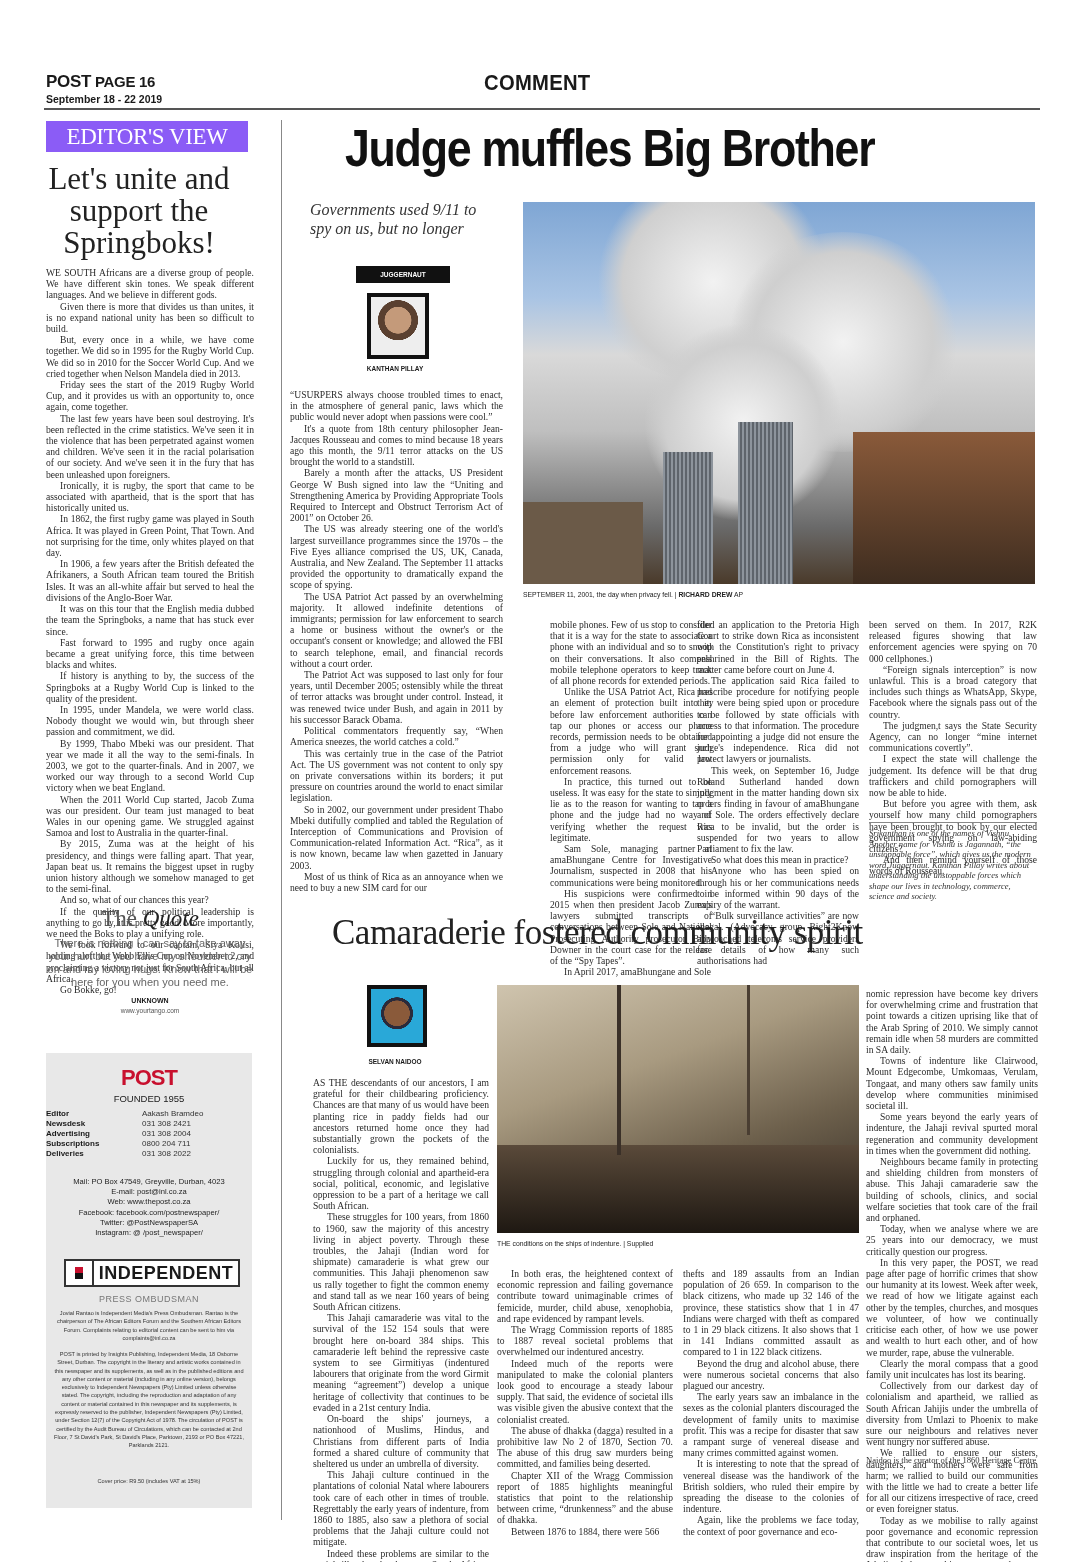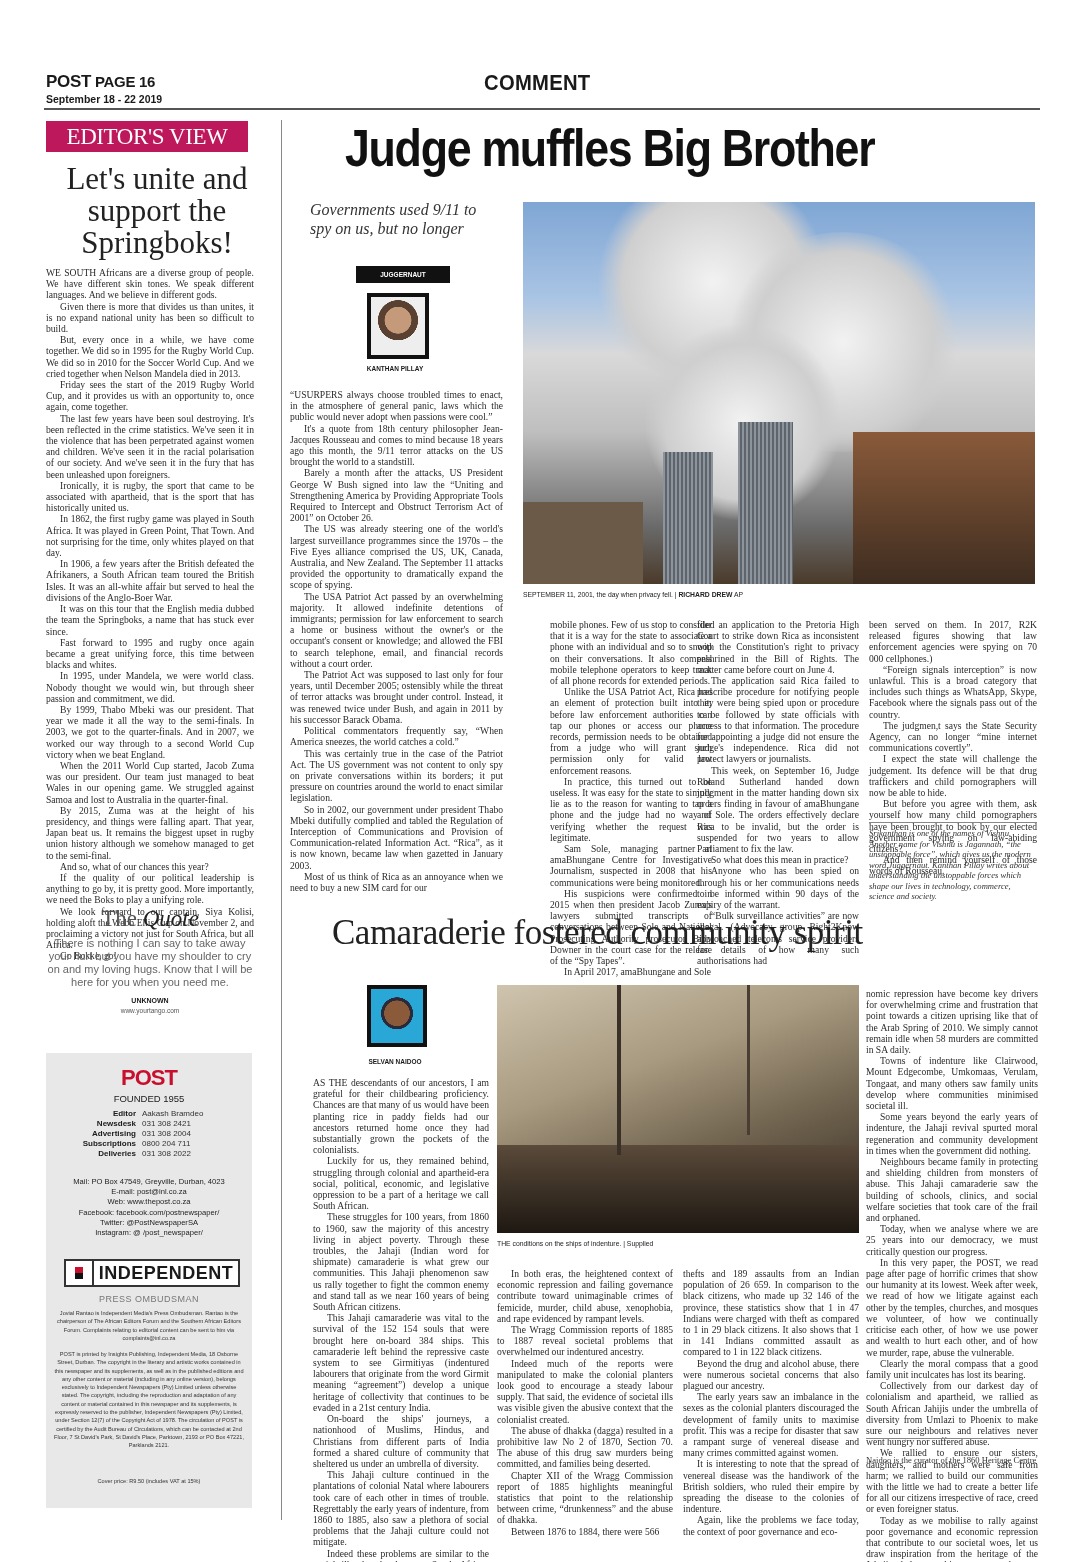--- a/index.html
+++ b/index.html
@@ -6,39 +6,39 @@
 body{width:1080px;height:1562px;background:#fff;font-family:"Liberation Serif",serif;color:#1a1a1a;position:relative;overflow:hidden}
 .abs{position:absolute}
 .masthead-left{left:46px;top:72px}
 .mh-post{font-family:"Liberation Sans",sans-serif;font-weight:900;font-size:15px;letter-spacing:-0.3px}
 .mh-post b{font-size:17px}
 .mh-date{font-family:"Liberation Sans",sans-serif;font-weight:700;font-size:10.5px;margin-top:1px}
 .mh-section{left:484px;top:70px;font-family:"Liberation Sans",sans-serif;font-weight:900;font-size:22px;letter-spacing:0.3px;transform:scaleX(0.92);transform-origin:left}
 .mh-rule{left:44px;top:108px;width:996px;height:2px;background:#555}
 .col-rule{left:281px;top:120px;width:1px;height:1400px;background:#888}
 
-.ev-box{left:46px;top:121px;width:202px;height:31px;background:#be185d;color:#fff;font-size:23px;text-align:center;line-height:31px;letter-spacing:-0.4px}
-.ev-head{left:56px;top:163px;width:202px;text-align:center;font-size:31px;line-height:32px;color:#222}
+.ev-box{left:46px;top:121px;width:202px;height:31px;background:#8b5cf6;color:#fff;font-size:23px;text-align:center;line-height:31px;letter-spacing:-0.4px}
+.ev-head{left:38px;top:163px;width:202px;text-align:center;font-size:31px;line-height:32px;color:#222}
 .body-text{font-size:9.6px;line-height:11.2px;text-align:justify;color:#2a2a2a}
 .body-text p{text-indent:14px}
 .body-text p.first{text-indent:0}
 .ev-body{left:46px;top:267px;width:208px}
 
 .quote-title{left:46px;top:906px;width:208px;text-align:center;font-size:23px;color:#555;font-weight:300}
 .quote-title i{color:#222;font-weight:400}
 .quote-text{left:46px;top:937px;width:208px;text-align:center;font-family:Liberation Sans, sans-serif;font-size:11px;line-height:13px;color:#666}
 .quote-author{left:46px;top:997px;width:208px;text-align:center;font-family:"Liberation Sans",sans-serif;font-weight:700;font-size:7px}
 .quote-src{left:46px;top:1007px;width:208px;text-align:center;font-family:"Liberation Sans",sans-serif;font-size:6.5px;color:#555}
 
 .postbox{left:46px;top:1053px;width:206px;height:455px;background:#e8e8e8}
 .pb-logo{position:absolute;left:0;top:12px;width:206px;text-align:center;font-family:"Liberation Sans",sans-serif;font-weight:900;font-size:22px;color:#c8102e;letter-spacing:-1px}
 .pb-founded{position:absolute;left:0;top:40px;width:206px;text-align:center;font-family:"Liberation Sans",sans-serif;font-size:9.5px}
 .pb-staff{position:absolute;left:0;top:56px;width:206px;font-family:"Liberation Sans",sans-serif;font-size:8px;line-height:10px}
 .pb-row{display:flex}
-.pb-row .k{width:96px;text-align:right;font-weight:700;padding-right:6px}
+.pb-row .k{width:96px;font-weight:700;padding-right:6px}
 .pb-row .v{color:#333}
 .pb-contact{position:absolute;left:0;top:124px;width:206px;text-align:center;font-family:"Liberation Sans",sans-serif;font-size:7.6px;line-height:10.2px;color:#222}
 .indep{position:absolute;left:18px;top:206px;width:176px;height:28px;border:2px solid #333;background:#fff;display:flex;align-items:center}
 .indep-icon{width:28px;height:24px;border-right:2px solid #333;display:flex;align-items:center;justify-content:center}
 .indep-icon span{display:block;width:8px;height:12px;background:linear-gradient(#c8102e 50%,#111 50%)}
 .indep-text{flex:1;text-align:center;font-family:"Liberation Sans",sans-serif;font-weight:700;font-size:18px;letter-spacing:0.5px}
 .press-omb{position:absolute;left:0;top:241px;width:206px;text-align:center;font-family:"Liberation Sans",sans-serif;font-size:9px;color:#777;letter-spacing:0.5px}
 .pb-small{position:absolute;left:8px;width:190px;text-align:center;font-family:"Liberation Sans",sans-serif;font-size:5.6px;line-height:8.3px;color:#333}
 
 .main-head{left:345px;top:118px;width:650px;font-family:"Liberation Sans",sans-serif;font-weight:900;font-size:52px;letter-spacing:-1.5px;transform:scaleX(0.86);transform-origin:left;color:#111}
@@ -86,20 +86,21 @@
     <p class="first">WE SOUTH Africans are a diverse group of people. We have different skin tones. We speak different languages. And we believe in different gods.</p>
     <p>Given there is more that divides us than unites, it is no expand national unity has been so difficult to build.</p>
     <p>But, every once in a while, we have come together. We did so in 1995 for the Rugby World Cup. We did so in 2010 for the Soccer World Cup. And we cried together when Nelson Mandela died in 2013.</p>
     <p>Friday sees the start of the 2019 Rugby World Cup, and it provides us with an opportunity to, once again, come together.</p>
     <p>The last few years have been soul destroying. It's been reflected in the crime statistics. We've seen it in the violence that has been perpetrated against women and children. We've seen it in the racial polarisation of our society. And we've seen it in the fury that has been unleashed upon foreigners.</p>
     <p>Ironically, it is rugby, the sport that came to be associated with apartheid, that is the sport that has historically united us.</p>
     <p>In 1862, the first rugby game was played in South Africa. It was played in Green Point, That Town. And not surprising for the time, only whites played on that day.</p>
     <p>In 1906, a few years after the British defeated the Afrikaners, a South African team toured the British Isles. It was an all-white affair but served to heal the divisions of the Anglo-Boer War.</p>
     <p>It was on this tour that the English media dubbed the team the Springboks, a name that has stuck ever since.</p>
     <p>Fast forward to 1995 and rugby once again became a great unifying force, this time between blacks and whites.</p>
+    <p>If history is anything to by, the success of the Springboks at a Rugby World Cup is linked to the quality of the president.</p>
     <p>In 1995, under Mandela, we were world class. Nobody thought we would win, but through sheer passion and commitment, we did.</p>
     <p>By 1999, Thabo Mbeki was our president. That year we made it all the way to the semi-finals. In 2003, we got to the quarter-finals. And in 2007, we worked our way through to a second World Cup victory when we beat England.</p>
     <p>When the 2011 World Cup started, Jacob Zuma was our president. Our team just managed to beat Wales in our opening game. We struggled against Samoa and lost to Australia in the quarter-final.</p>
     <p>By 2015, Zuma was at the height of his presidency, and things were falling apart. That year, Japan beat us. It remains the biggest upset in rugby union history although we somehow managed to get to the semi-final.</p>
     <p>And so, what of our chances this year?</p>
     <p>If the quality of our political leadership is anything to go by, it is pretty good. More importantly, we need the Boks to play a unifying role.</p>
     <p>We look forward to our captain, Siya Kolisi, holding aloft the Webb Ellis Cup on November 2, and proclaiming a victory not just for South Africa, but all Africa.</p>
     <p>Go Bokke, go!</p>
   </div>
 

